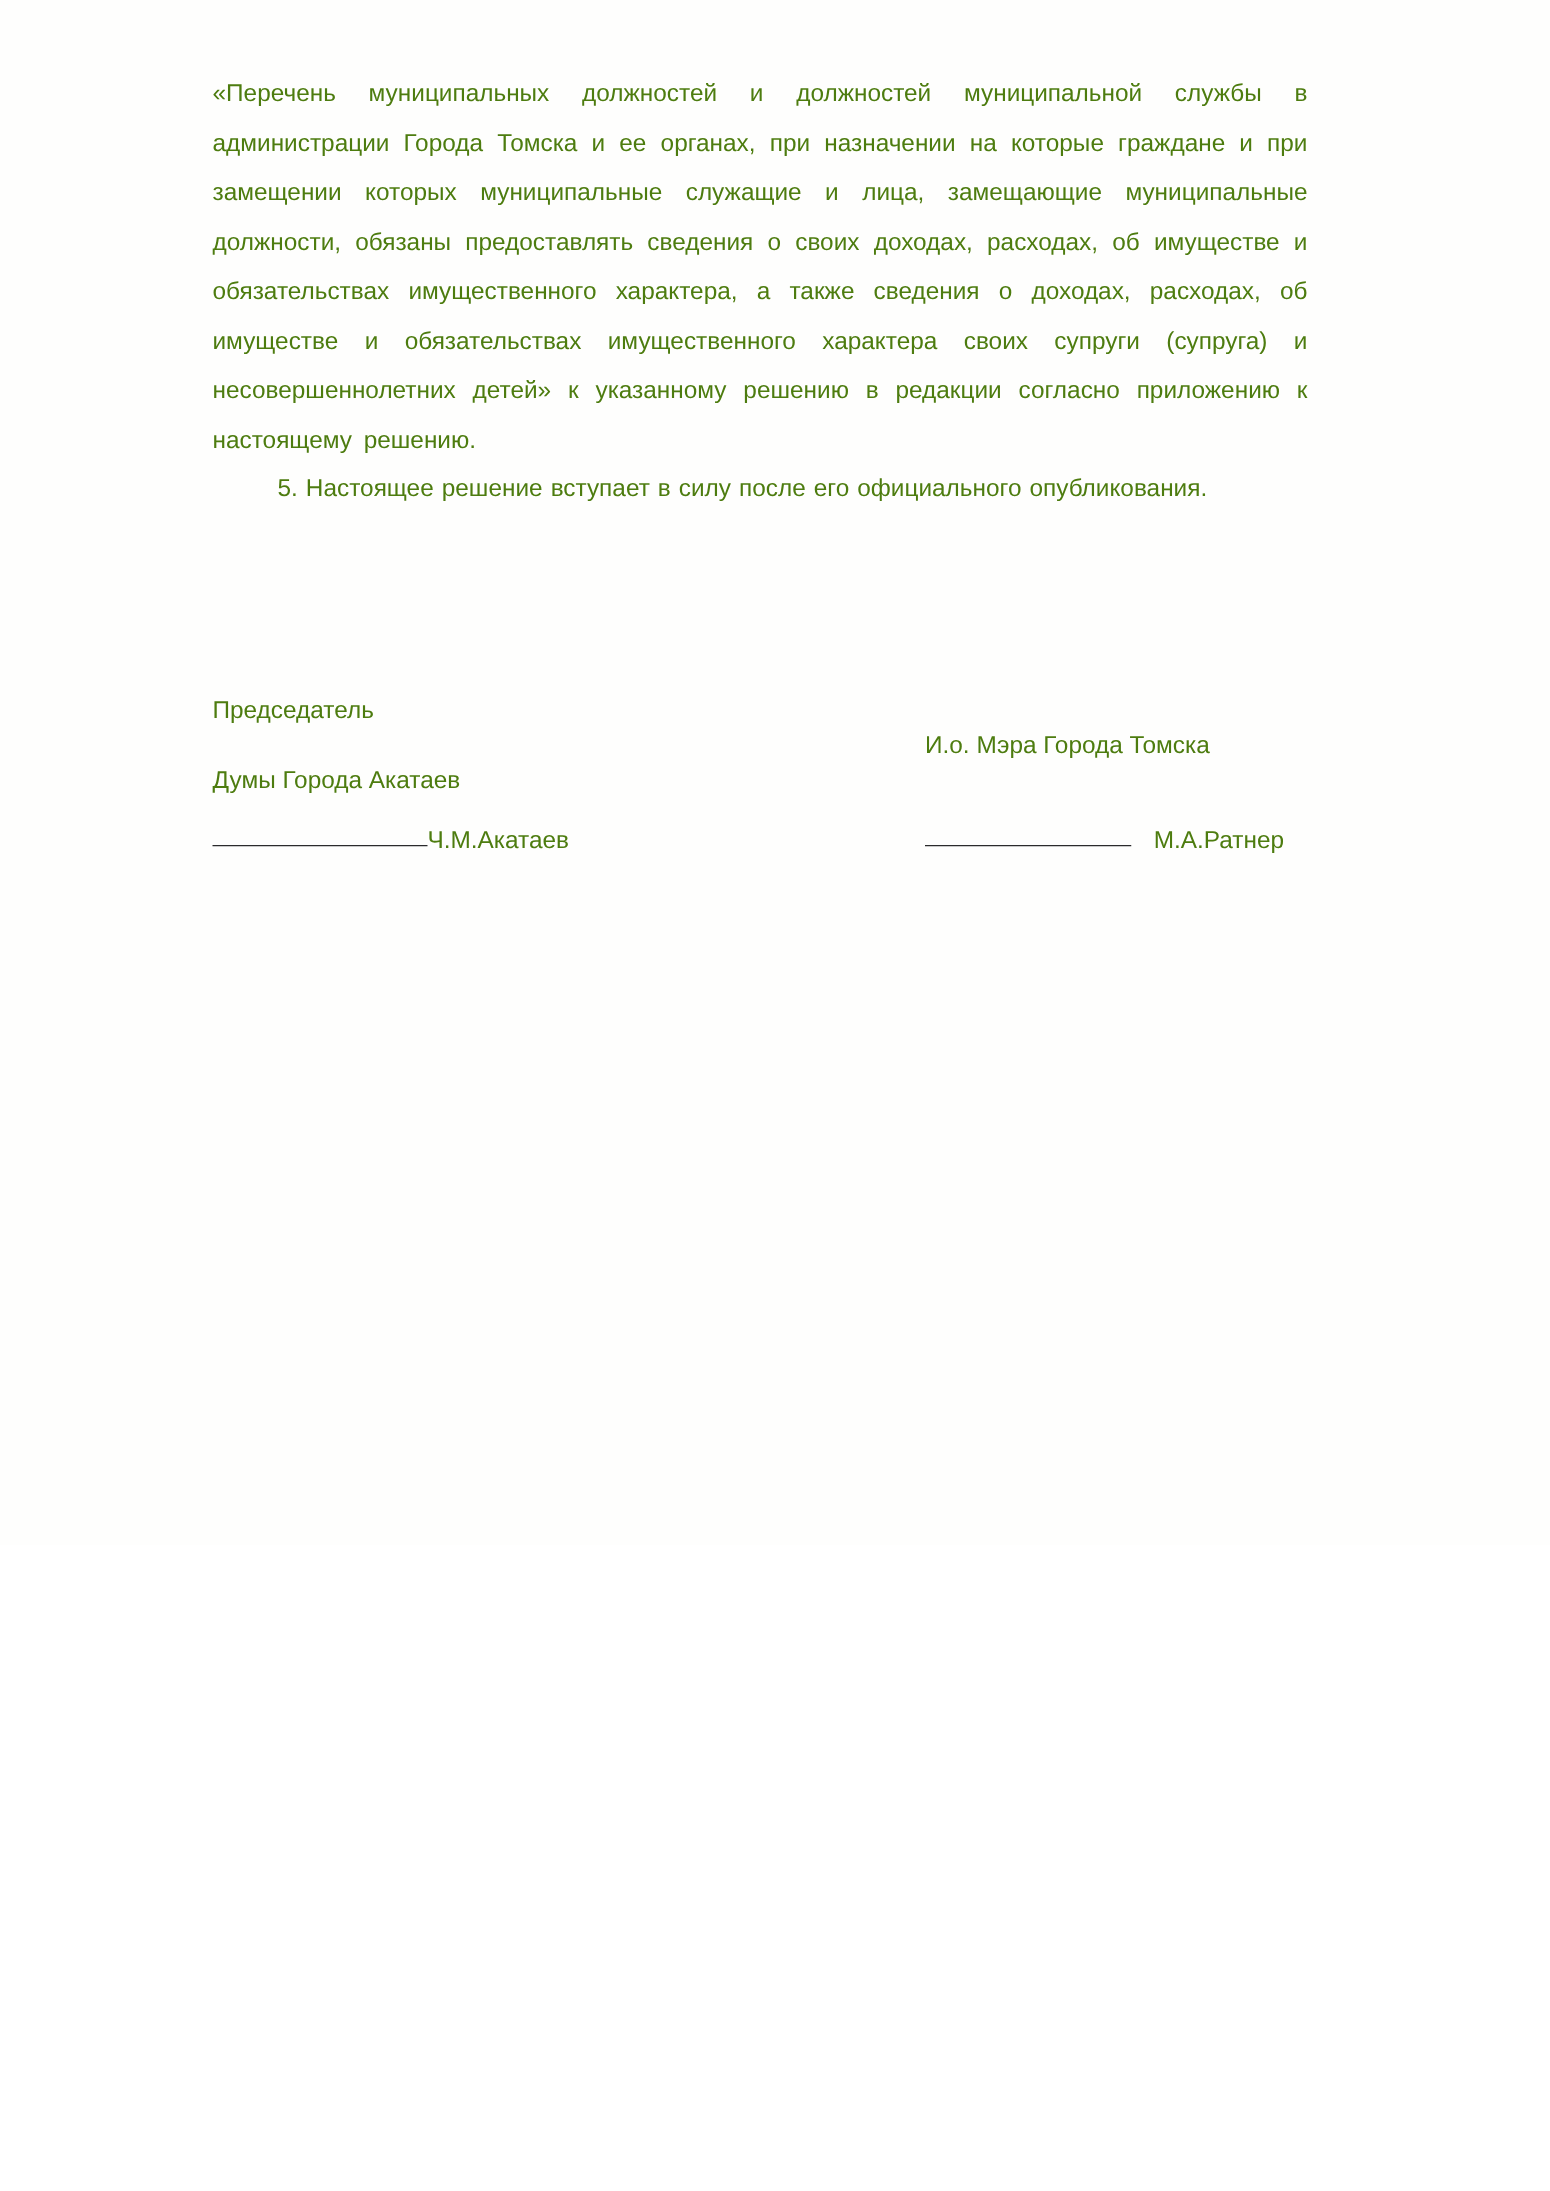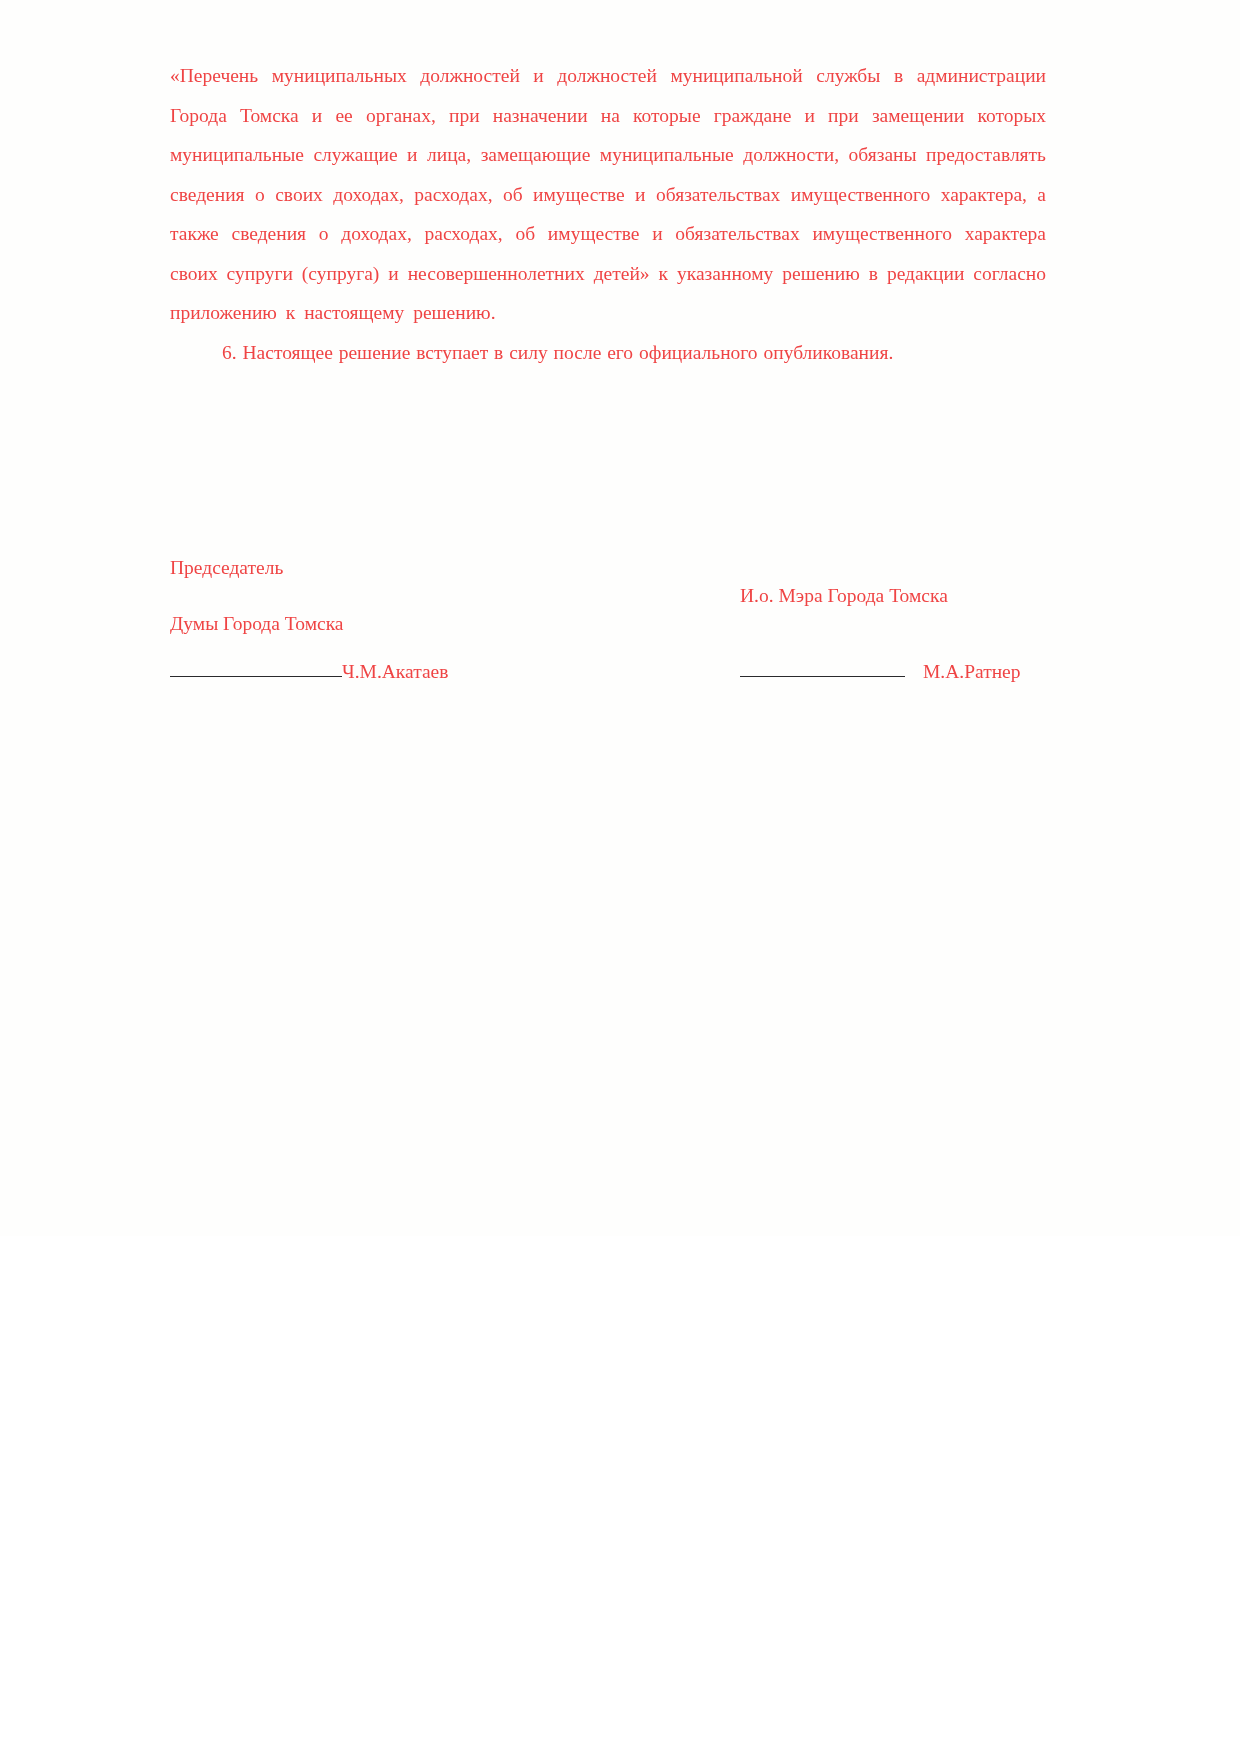--- a/index.html
+++ b/index.html
@@ -5,22 +5,22 @@
   html, body {
     margin: 0;
     padding: 0;
     background: #ffffff;
   }
   .page {
     position: relative;
     width: 1240px;
     height: 1236px;
     background: #fefefdff;
-    font-family: Liberation Serif, serif;
-    color: #ef4444;
+    font-family: Liberation Sans, sans-serif;
+    color: #4d7c0f;
     overflow: hidden;
   }
   .content {
     position: absolute;
     left: 170px;
     top: 56px;
     width: 876px;
   }
   .para {
     margin: 0;
@@ -64,28 +64,28 @@
     margin-top: 28px;
   }
 </style>
 </head>
 <body>
 
 <div class="page">
 
   <div class="content">
     <p class="para first">«Перечень муниципальных должностей и должностей муниципальной службы в администрации Города Томска и ее органах, при назначении на которые граждане и при замещении которых муниципальные служащие и лица, замещающие муниципальные должности, обязаны предоставлять сведения о своих доходах, расходах, об имуществе и обязательствах имущественного характера, а также сведения о доходах, расходах, об имуществе и обязательствах имущественного характера своих супруги (супруга) и несовершеннолетних детей» к указанному решению в редакции согласно приложению к настоящему решению.</p>
-    <p class="para indent">6. Настоящее решение вступает в силу после его официального опубликования.</p>
+    <p class="para indent">5. Настоящее решение вступает в силу после его официального опубликования.</p>
   </div>
 
   <div class="sig-text sig-left-title1">Председатель</div>
 
   <div class="sig-text sig-right-title">И.о. Мэра Города Томска</div>
 
-  <div class="sig-text sig-left-title2">Думы Города Томска</div>
+  <div class="sig-text sig-left-title2">Думы Города Акатаев</div>
 
   <div class="sig-text sig-left-sigrow">
     <span class="sig-line"></span><span class="sig-name">Ч.М.Акатаев</span>
   </div>
 
   <div class="sig-text sig-right-sigrow">
     <span class="sig-line right-line"></span><span class="sig-name">М.А.Ратнер</span>
   </div>
 
 </div>

